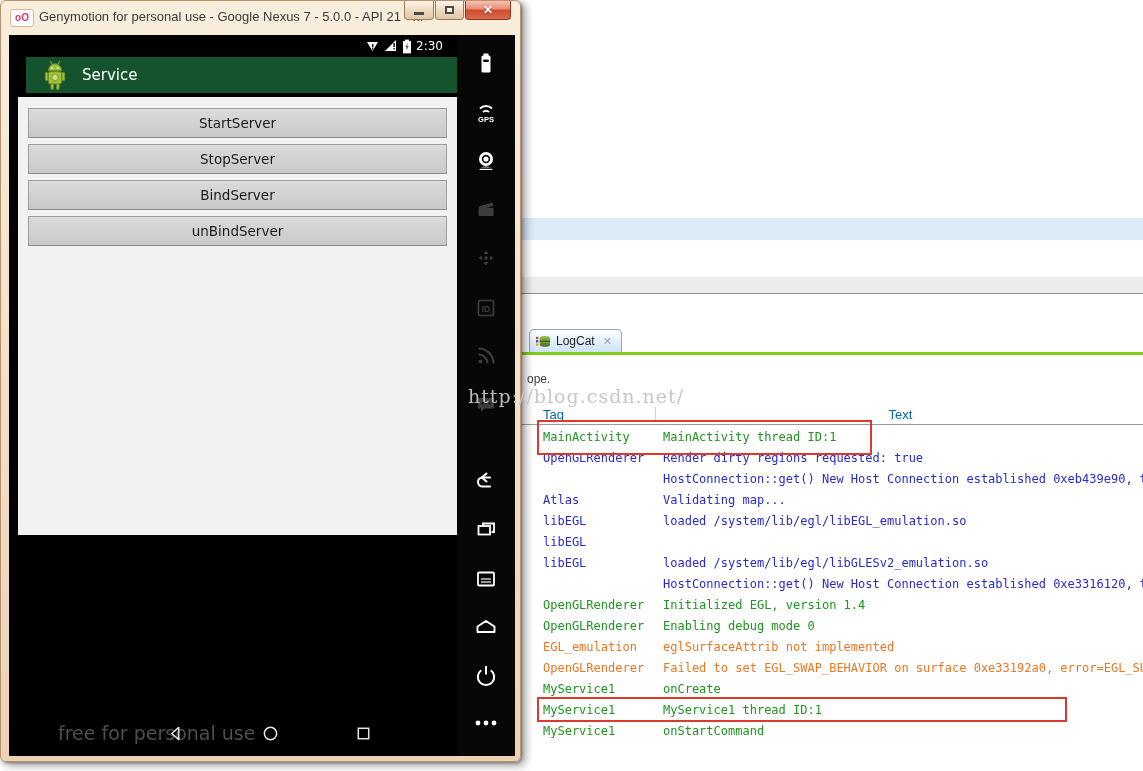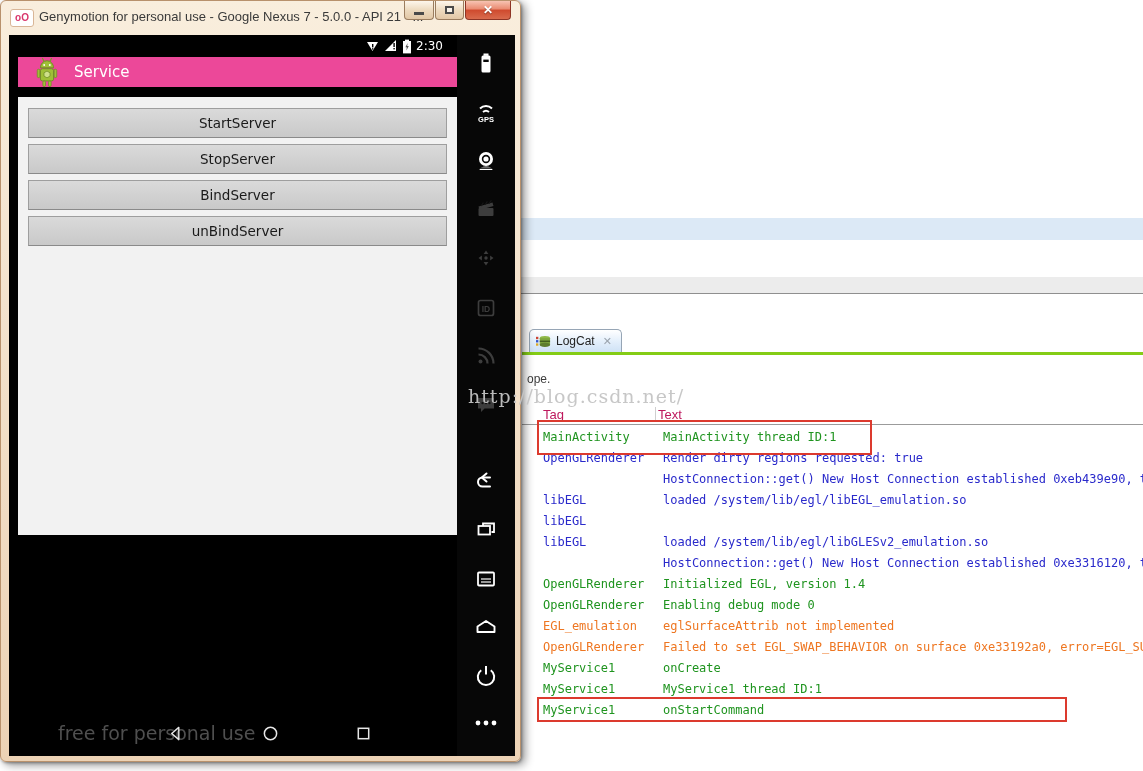--- a/index.html
+++ b/index.html
@@ -8,23 +8,23 @@
   
   .band-blue{position:absolute;left:0;top:218px;right:0;height:22px;background:#dce9f6;}
   .band-gray{position:absolute;left:0;top:277px;right:0;height:16px;background:#ececec;border-bottom:1px solid #8f8f8f;}
   .tab-row{position:absolute;left:522px;top:329px;right:0;height:23px;border-bottom:3px solid #84cc16;}
   .ec-tab{display:inline-flex;align-items:center;gap:5px;margin-left:7px;height:22px;padding:0 9px 0 6px;
           border:1px solid #96a5b5;border-bottom:none;border-radius:5px 5px 0 0;
           background:linear-gradient(#ffffff,#e2eefb 55%,#cfe2f5);font-size:12px;color:#222;}
   .ec-tab .close-x{color:#9aa3ad;font-size:11px;margin-left:3px;cursor:pointer;}
   .hint-partial{position:absolute;left:527px;top:372px;font-size:12px;color:#3c3c3c;}
   .lc-header{position:absolute;left:522px;top:404px;right:0;height:18px;border-bottom:1px solid #9b9b9b;
-             display:flex;align-items:flex-end;padding-bottom:2px;font-size:13px;color:#be185d;background:#fff;}
+             display:flex;align-items:flex-end;padding-bottom:2px;font-size:13px;color:#0369a1;background:#fff;}
   .h-tag{width:112px;padding-left:21px;}
-  .h-text{border-left:1px solid #cfcfcf;padding-left:2px;flex:1;}
+  .h-text{border-left:1px solid #cfcfcf;padding-left:2px;flex:1;text-align:center;}
   .lc-rows{position:absolute;left:522px;top:426px;right:0;}
   .lrow{height:21px;display:flex;align-items:center;font:12px "DejaVu Sans Mono",monospace;white-space:pre;}
   .ltag{flex:none;width:112px;padding-left:21px;overflow:hidden;}
   .ltxt{flex:1;padding-left:8px;overflow:hidden;}
   .lvl-i{color:#1f941f;}
   .lvl-d{color:#2a2acb;}
   .lvl-w{color:#ee7621;}
   .hl-box{position:absolute;border:2px solid #dc3a2e;z-index:40;pointer-events:none;}
   .hl-box1{left:537px;top:420px;width:331px;height:31px;}
   .hl-box2{left:537px;top:697px;width:526px;height:21px;}
@@ -45,21 +45,21 @@
   .wbtn-min{width:30px;}.wbtn-max{width:29px;}
   .wbtn-close{width:46px;background:linear-gradient(#f6c2b0,#e8english 0) ;background:linear-gradient(#f7c3b2,#e98a70 45%,#cf4a2e 50%,#d96b4d);border-color:#8e3425;color:#fff;font-weight:bold;font-size:12px;text-shadow:0 1px 1px rgba(0,0,0,.4);}
   .glyph-min{width:10px;height:3px;background:#4a4a4a;margin-top:6px;}
   .glyph-max{width:9px;height:8px;border:2px solid #4a4a4a;box-sizing:border-box;background:#f8f2e8;}
   
   .screen{position:absolute;left:8px;top:34px;width:506px;height:721px;background:#000;overflow:hidden;}
   .app{position:absolute;left:9px;top:0;width:439px;height:721px;}
   .status-bar{position:absolute;left:0;top:0;right:0;height:22px;background:#000;display:flex;align-items:center;
               justify-content:flex-end;gap:4px;padding-right:14px;box-sizing:border-box;}
   .status-time{color:#fff;font-size:12px;font-family:"DejaVu Sans",sans-serif;}
-  .action-bar{position:absolute;left:0;top:22px;right:0;height:30px;background:#ec4899;display:flex;align-items:center;}
+  .action-bar{position:absolute;left:8px;top:22px;right:0;height:36px;background:#14532d;display:flex;align-items:center;}
   .ab-title{color:#fff;font-size:15px;margin-left:12px;font-family:"DejaVu Sans",sans-serif;}
   .robot{margin-left:14px;}
   .content{position:absolute;left:0;top:62px;right:0;height:438px;background:#f2f2f2;box-sizing:border-box;padding-top:11px;}
   .abtn{display:block;height:30px;margin:0 10px 6px 10px;width:calc(100% - 20px);
         background:linear-gradient(#dadada,#c9c9c9);border:1px solid #9e9e9e;border-bottom-color:#8a8a8a;
         font-family:"DejaVu Sans",sans-serif;font-size:13.5px;color:#1a1a1a;cursor:pointer;}
   .nav-bar{position:absolute;left:0;bottom:0;right:0;height:45px;background:#000;margin-left:32px;}
   .nav-watermark{position:absolute;left:8px;top:11px;font-size:19px;color:#4f4f4f;font-family:"DejaVu Sans",sans-serif;}
   .nav-ic{position:absolute;top:14px;}
   
@@ -92,20 +92,21 @@
 
 <div class="lc-header">
   <span class="h-tag">Tag</span>
   <span class="h-text">Text</span>
 </div>
 
 <div class="lc-rows">
   <div class="lrow"><span class="ltag lvl-i">MainActivity</span><span class="ltxt lvl-i">MainActivity thread ID:1</span></div>
   <div class="lrow"><span class="ltag lvl-d">OpenGLRenderer</span><span class="ltxt lvl-d">Render dirty regions requested: true</span></div>
   <div class="lrow"><span class="ltag lvl-d"></span><span class="ltxt lvl-d">HostConnection::get() New Host Connection established 0xeb439e90, tid</span></div>
+  <div class="lrow"><span class="ltag lvl-d">Atlas</span><span class="ltxt lvl-d">Validating map...</span></div>
   <div class="lrow"><span class="ltag lvl-d">libEGL</span><span class="ltxt lvl-d">loaded /system/lib/egl/libEGL_emulation.so</span></div>
   <div class="lrow"><span class="ltag lvl-d">libEGL</span></div>
   <div class="lrow"><span class="ltag lvl-d">libEGL</span><span class="ltxt lvl-d">loaded /system/lib/egl/libGLESv2_emulation.so</span></div>
   <div class="lrow"><span class="ltag lvl-d"></span><span class="ltxt lvl-d">HostConnection::get() New Host Connection established 0xe3316120, tid</span></div>
   <div class="lrow"><span class="ltag lvl-i">OpenGLRenderer</span><span class="ltxt lvl-i">Initialized EGL, version 1.4</span></div>
   <div class="lrow"><span class="ltag lvl-i">OpenGLRenderer</span><span class="ltxt lvl-i">Enabling debug mode 0</span></div>
   <div class="lrow"><span class="ltag lvl-w">EGL_emulation</span><span class="ltxt lvl-w">eglSurfaceAttrib not implemented</span></div>
   <div class="lrow"><span class="ltag lvl-w">OpenGLRenderer</span><span class="ltxt lvl-w">Failed to set EGL_SWAP_BEHAVIOR on surface 0xe33192a0, error=EGL_SUCC</span></div>
   <div class="lrow"><span class="ltag lvl-i">MyService1</span><span class="ltxt lvl-i">onCreate</span></div>
   <div class="lrow"><span class="ltag lvl-i">MyService1</span><span class="ltxt lvl-i">MyService1 thread ID:1</span></div>

